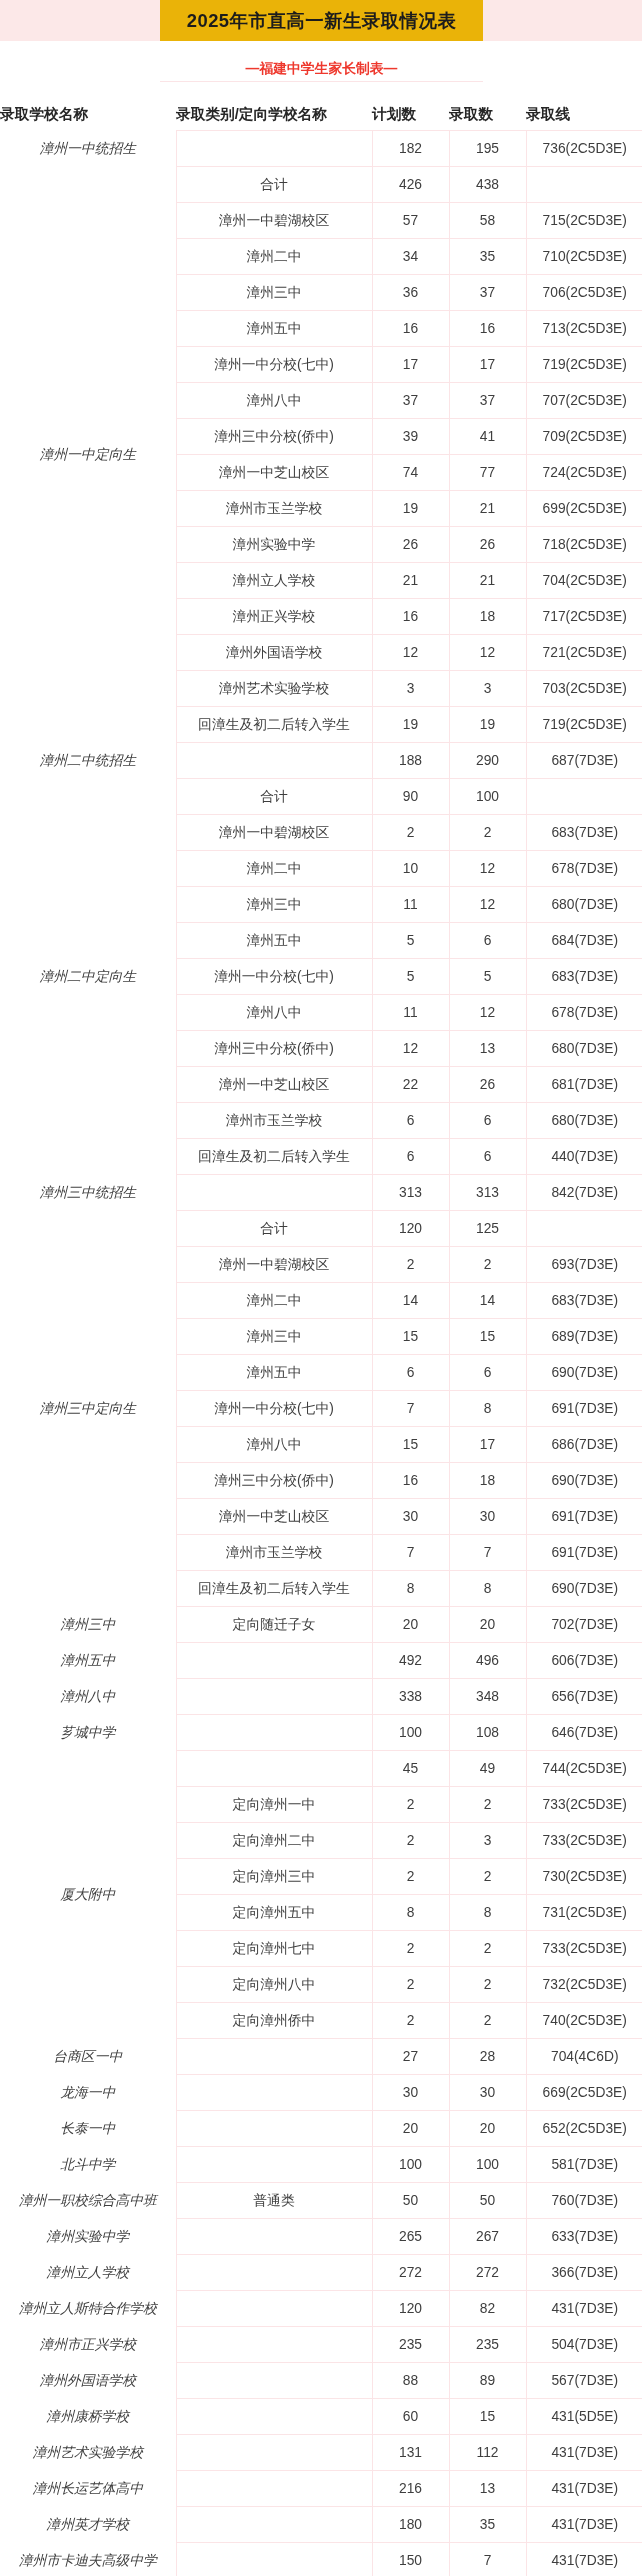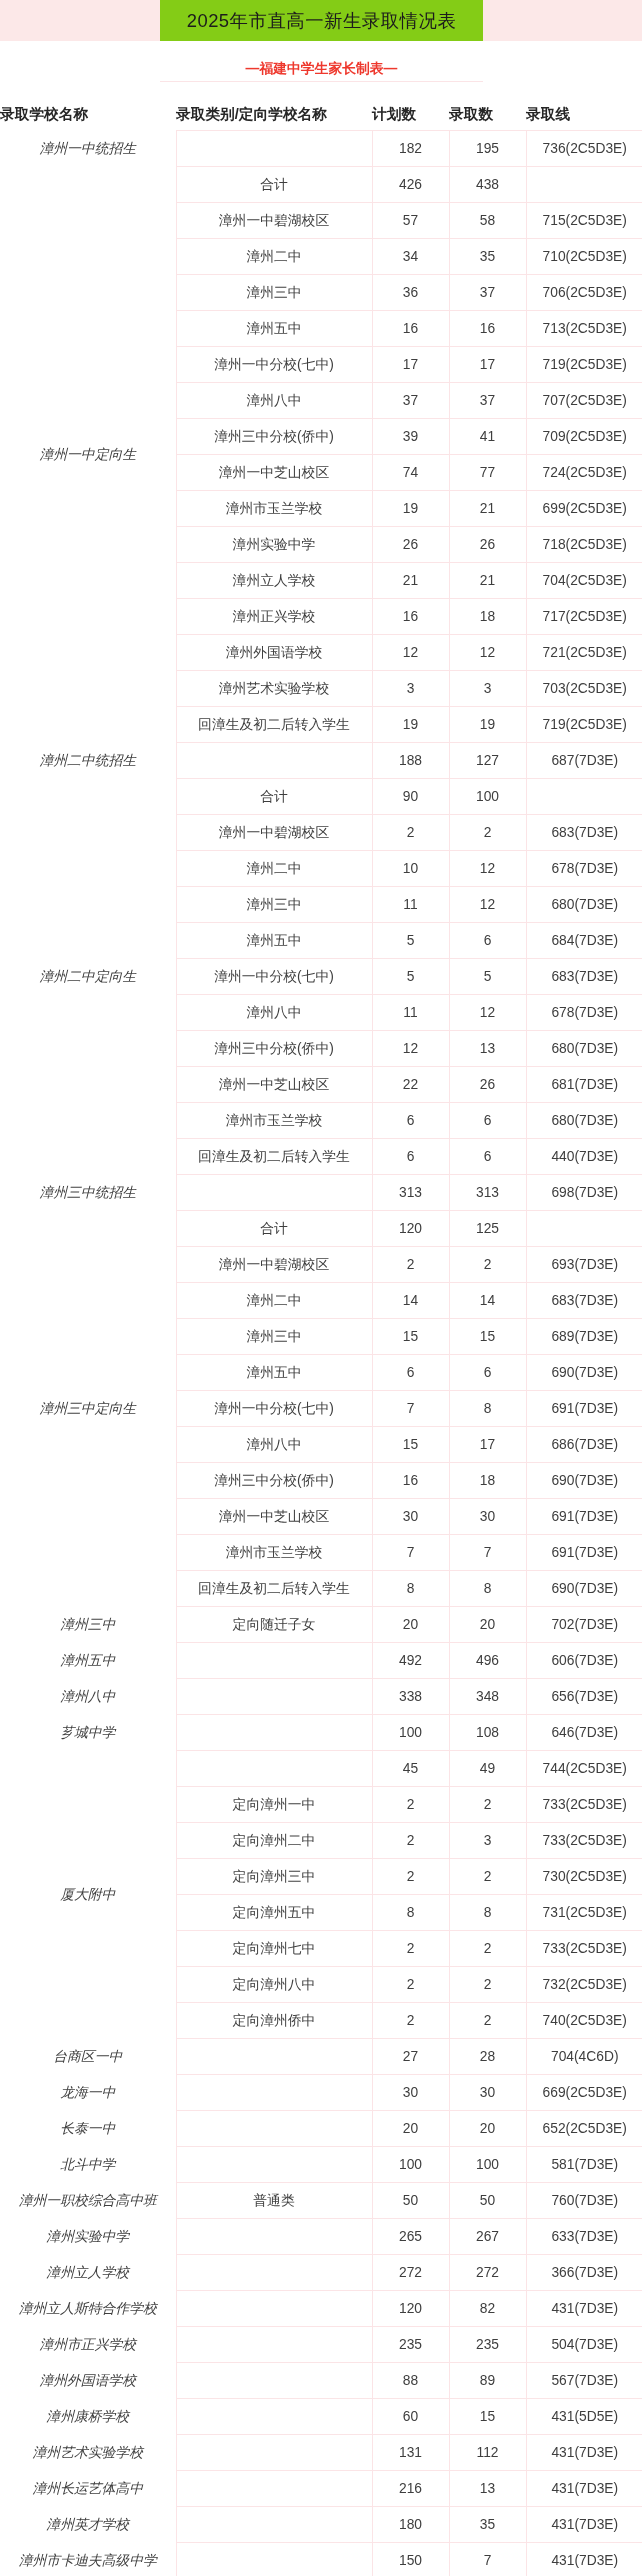--- a/index.html
+++ b/index.html
@@ -10,23 +10,23 @@
     font-family: "Liberation Sans", "DejaVu Sans", sans-serif;
     color: #3e3e3e;
   }
   .top-band {
     height: 41px;
     background: #fce8e8;
     display: flex; justify-content: center; align-items: stretch;
   }
   .title-box {
     width: 323px;
-    background: #84cc16;
+    background: #eab308;
     display: flex; align-items: center; justify-content: center;
-    font-size: 18.4px; font-weight: normal; color: #1c1c1c;
+    font-size: 18.4px; font-weight: bold; color: #1c1c1c;
     letter-spacing: 0.5px;
   }
   .subtitle-wrap {
     width: 323px; margin: 16px auto;
     height: 24px;
     border-bottom: 0.9px solid #fbe4e6;
     display: flex; align-items: center; justify-content: center;
   }
   .subtitle {
     color: #ee382d; font-weight: bold; font-size: 13.8px;
@@ -189,21 +189,21 @@
       <tr>
         <td class="c2">回漳生及初二后转入学生</td>
         <td class="c3">19</td>
         <td class="c4">19</td>
         <td class="c5">719(2C5D3E)</td>
       </tr>
       <tr>
         <td class="c1" rowspan="1">漳州二中统招生</td>
         <td class="c2"></td>
         <td class="c3">188</td>
-        <td class="c4">127</td>
+        <td class="c4">290</td>
         <td class="c5">687(7D3E)</td>
       </tr>
       <tr>
         <td class="c1" rowspan="11">漳州二中定向生</td>
         <td class="c2">合计</td>
         <td class="c3">90</td>
         <td class="c4">100</td>
         <td class="c5"></td>
       </tr>
       <tr>
@@ -264,21 +264,21 @@
         <td class="c2">回漳生及初二后转入学生</td>
         <td class="c3">6</td>
         <td class="c4">6</td>
         <td class="c5">440(7D3E)</td>
       </tr>
       <tr>
         <td class="c1" rowspan="1">漳州三中统招生</td>
         <td class="c2"></td>
         <td class="c3">313</td>
         <td class="c4">313</td>
-        <td class="c5">698(7D3E)</td>
+        <td class="c5">842(7D3E)</td>
       </tr>
       <tr>
         <td class="c1" rowspan="11">漳州三中定向生</td>
         <td class="c2">合计</td>
         <td class="c3">120</td>
         <td class="c4">125</td>
         <td class="c5"></td>
       </tr>
       <tr>
         <td class="c2">漳州一中碧湖校区</td>

